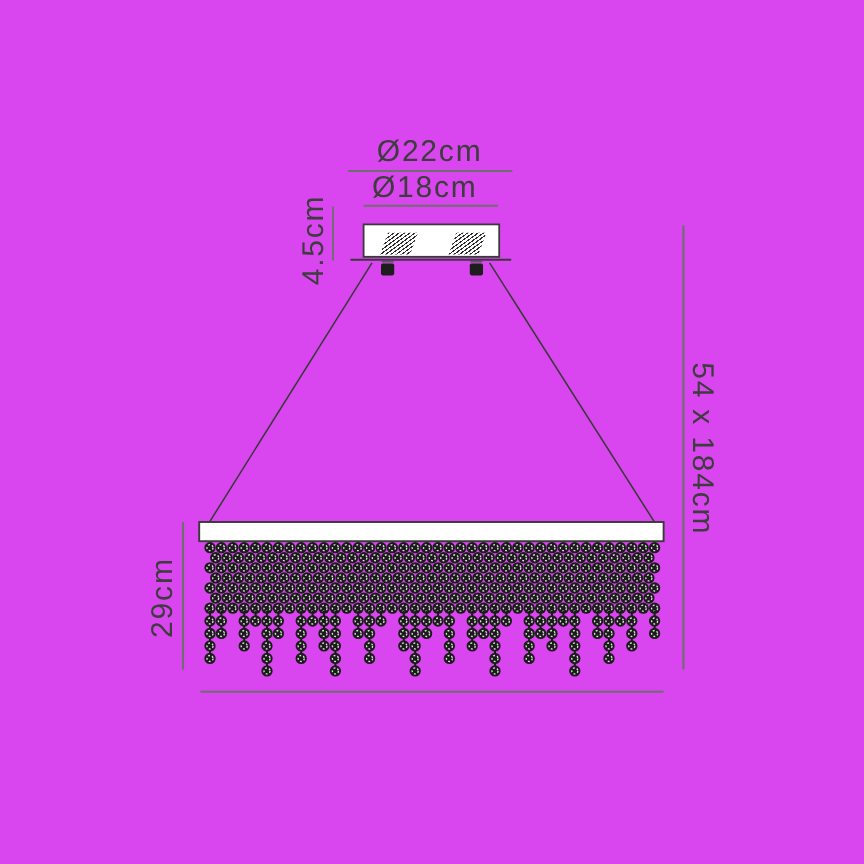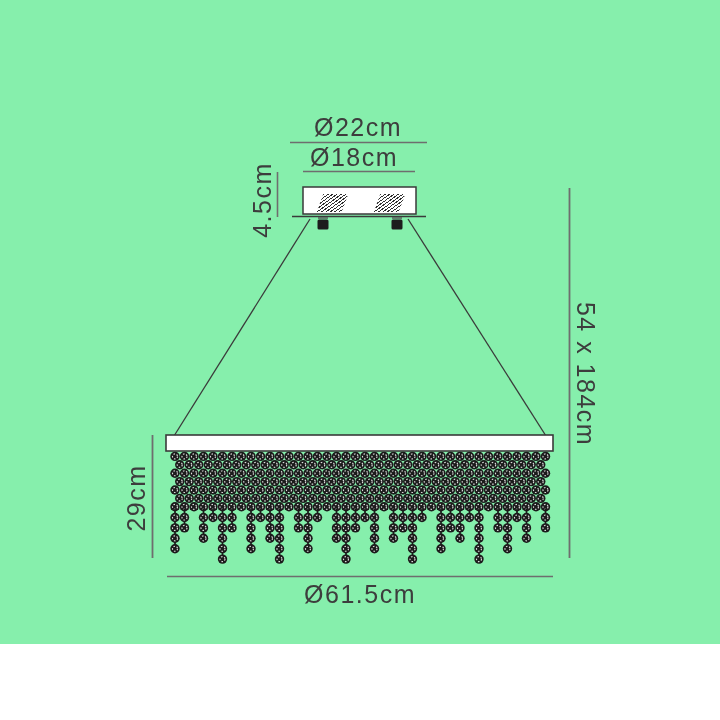--- a/index.html
+++ b/index.html
@@ -1,17 +1,17 @@
 <!DOCTYPE html>
 <html><head>
 <meta charset="utf-8">
 <style>
   html,body{margin:0;padding:0;background:#fff;}
   .canvas{
-    position:relative;width:720px;height:644px;background:#86efac;overflow:hidden;
+    position:relative;width:720px;height:720px;background:#d946ef;overflow:hidden;
     font-family:"Liberation Sans",sans-serif;
     text-decoration:underline;
   }
   .fig-svg{position:absolute;left:0;top:0;}
   .dim-label{
     position:absolute;font-size:25px;color:#3d3d3d;letter-spacing:1.5px;
     white-space:nowrap;transform:translate(-50%,-50%);line-height:1;
   }
   .rot-ccw{transform:translate(-50%,-50%) rotate(-90deg);}
   .rot-cw{transform:translate(-50%,-50%) rotate(90deg);}
@@ -820,14 +820,13 @@
   </svg>
 
   <div class="hatch hatch-left"></div>
   <div class="hatch hatch-right"></div>
 
   <div class="dim-label" style="left:358px;top:127px;">Ø22cm</div>
   <div class="dim-label" style="left:354px;top:157px;">Ø18cm</div>
   <div class="dim-label rot-ccw" style="left:262px;top:200px;">4.5cm</div>
   <div class="dim-label rot-ccw" style="left:136px;top:498px;">29cm</div>
   <div class="dim-label rot-cw" style="left:585px;top:374px;">54 x 184cm</div>
-  <div class="dim-label" style="left:360px;top:594px;">Ø61.5cm</div>
 </div>
 
 </body></html>

